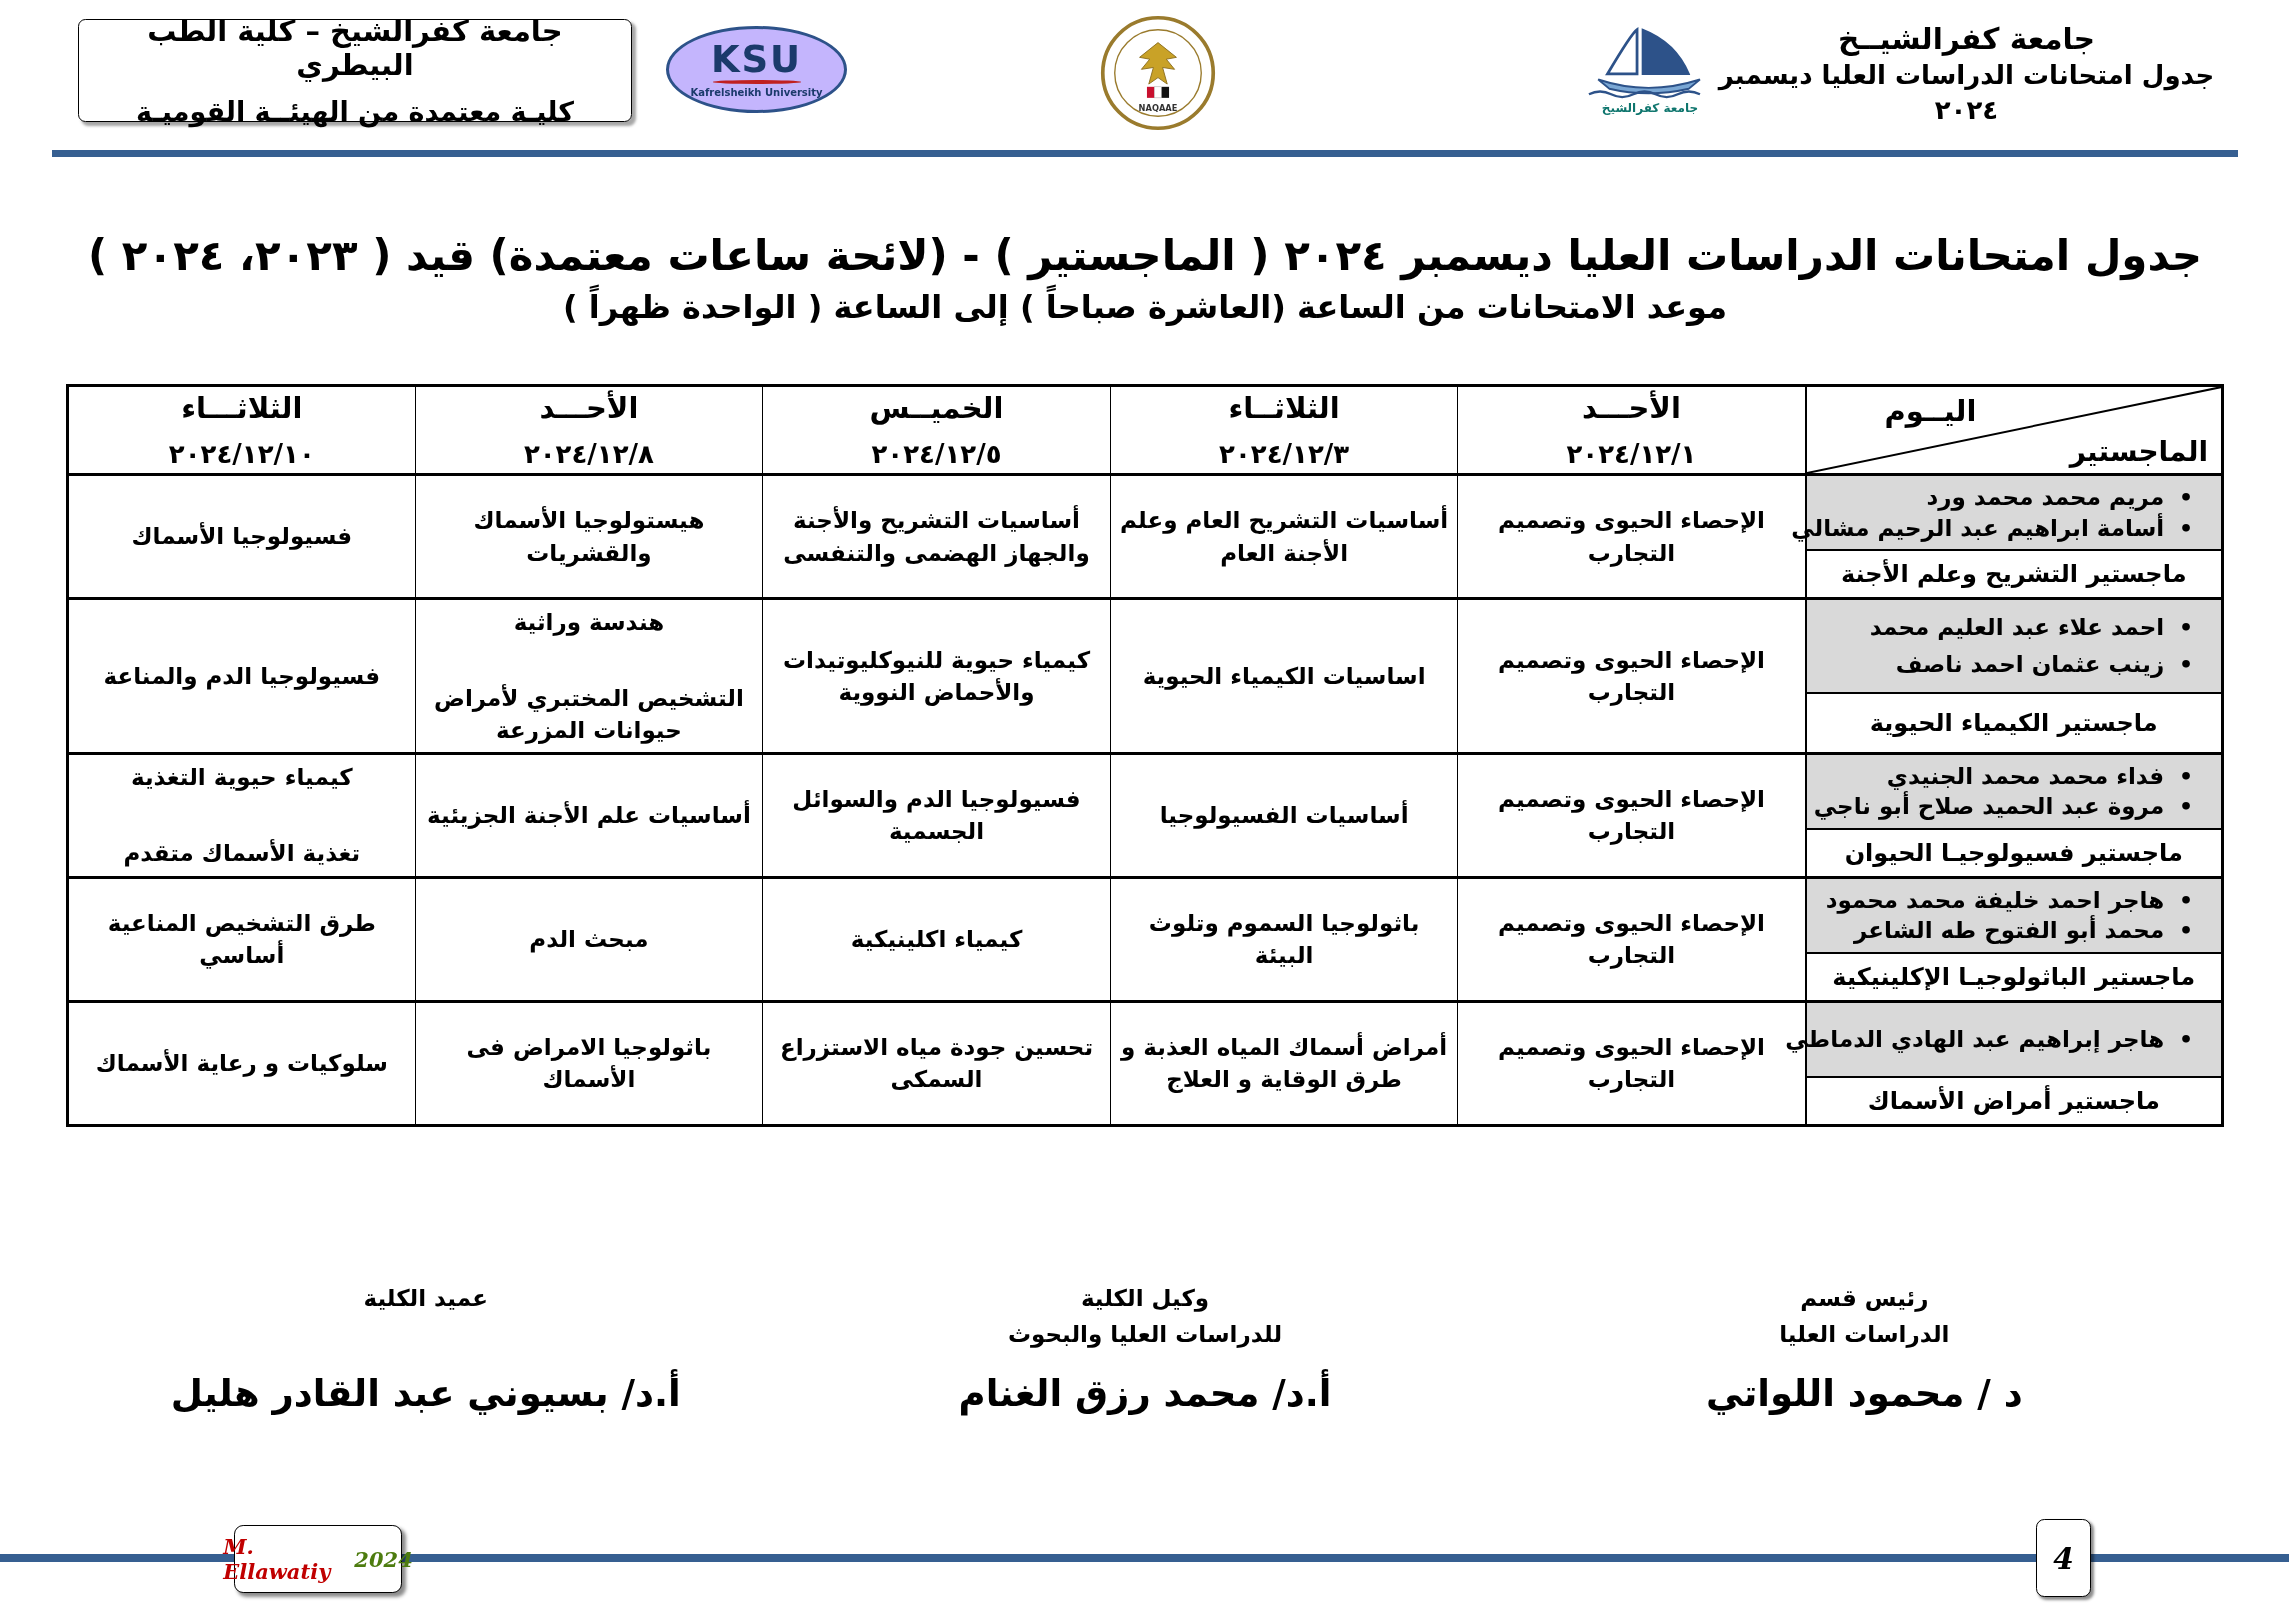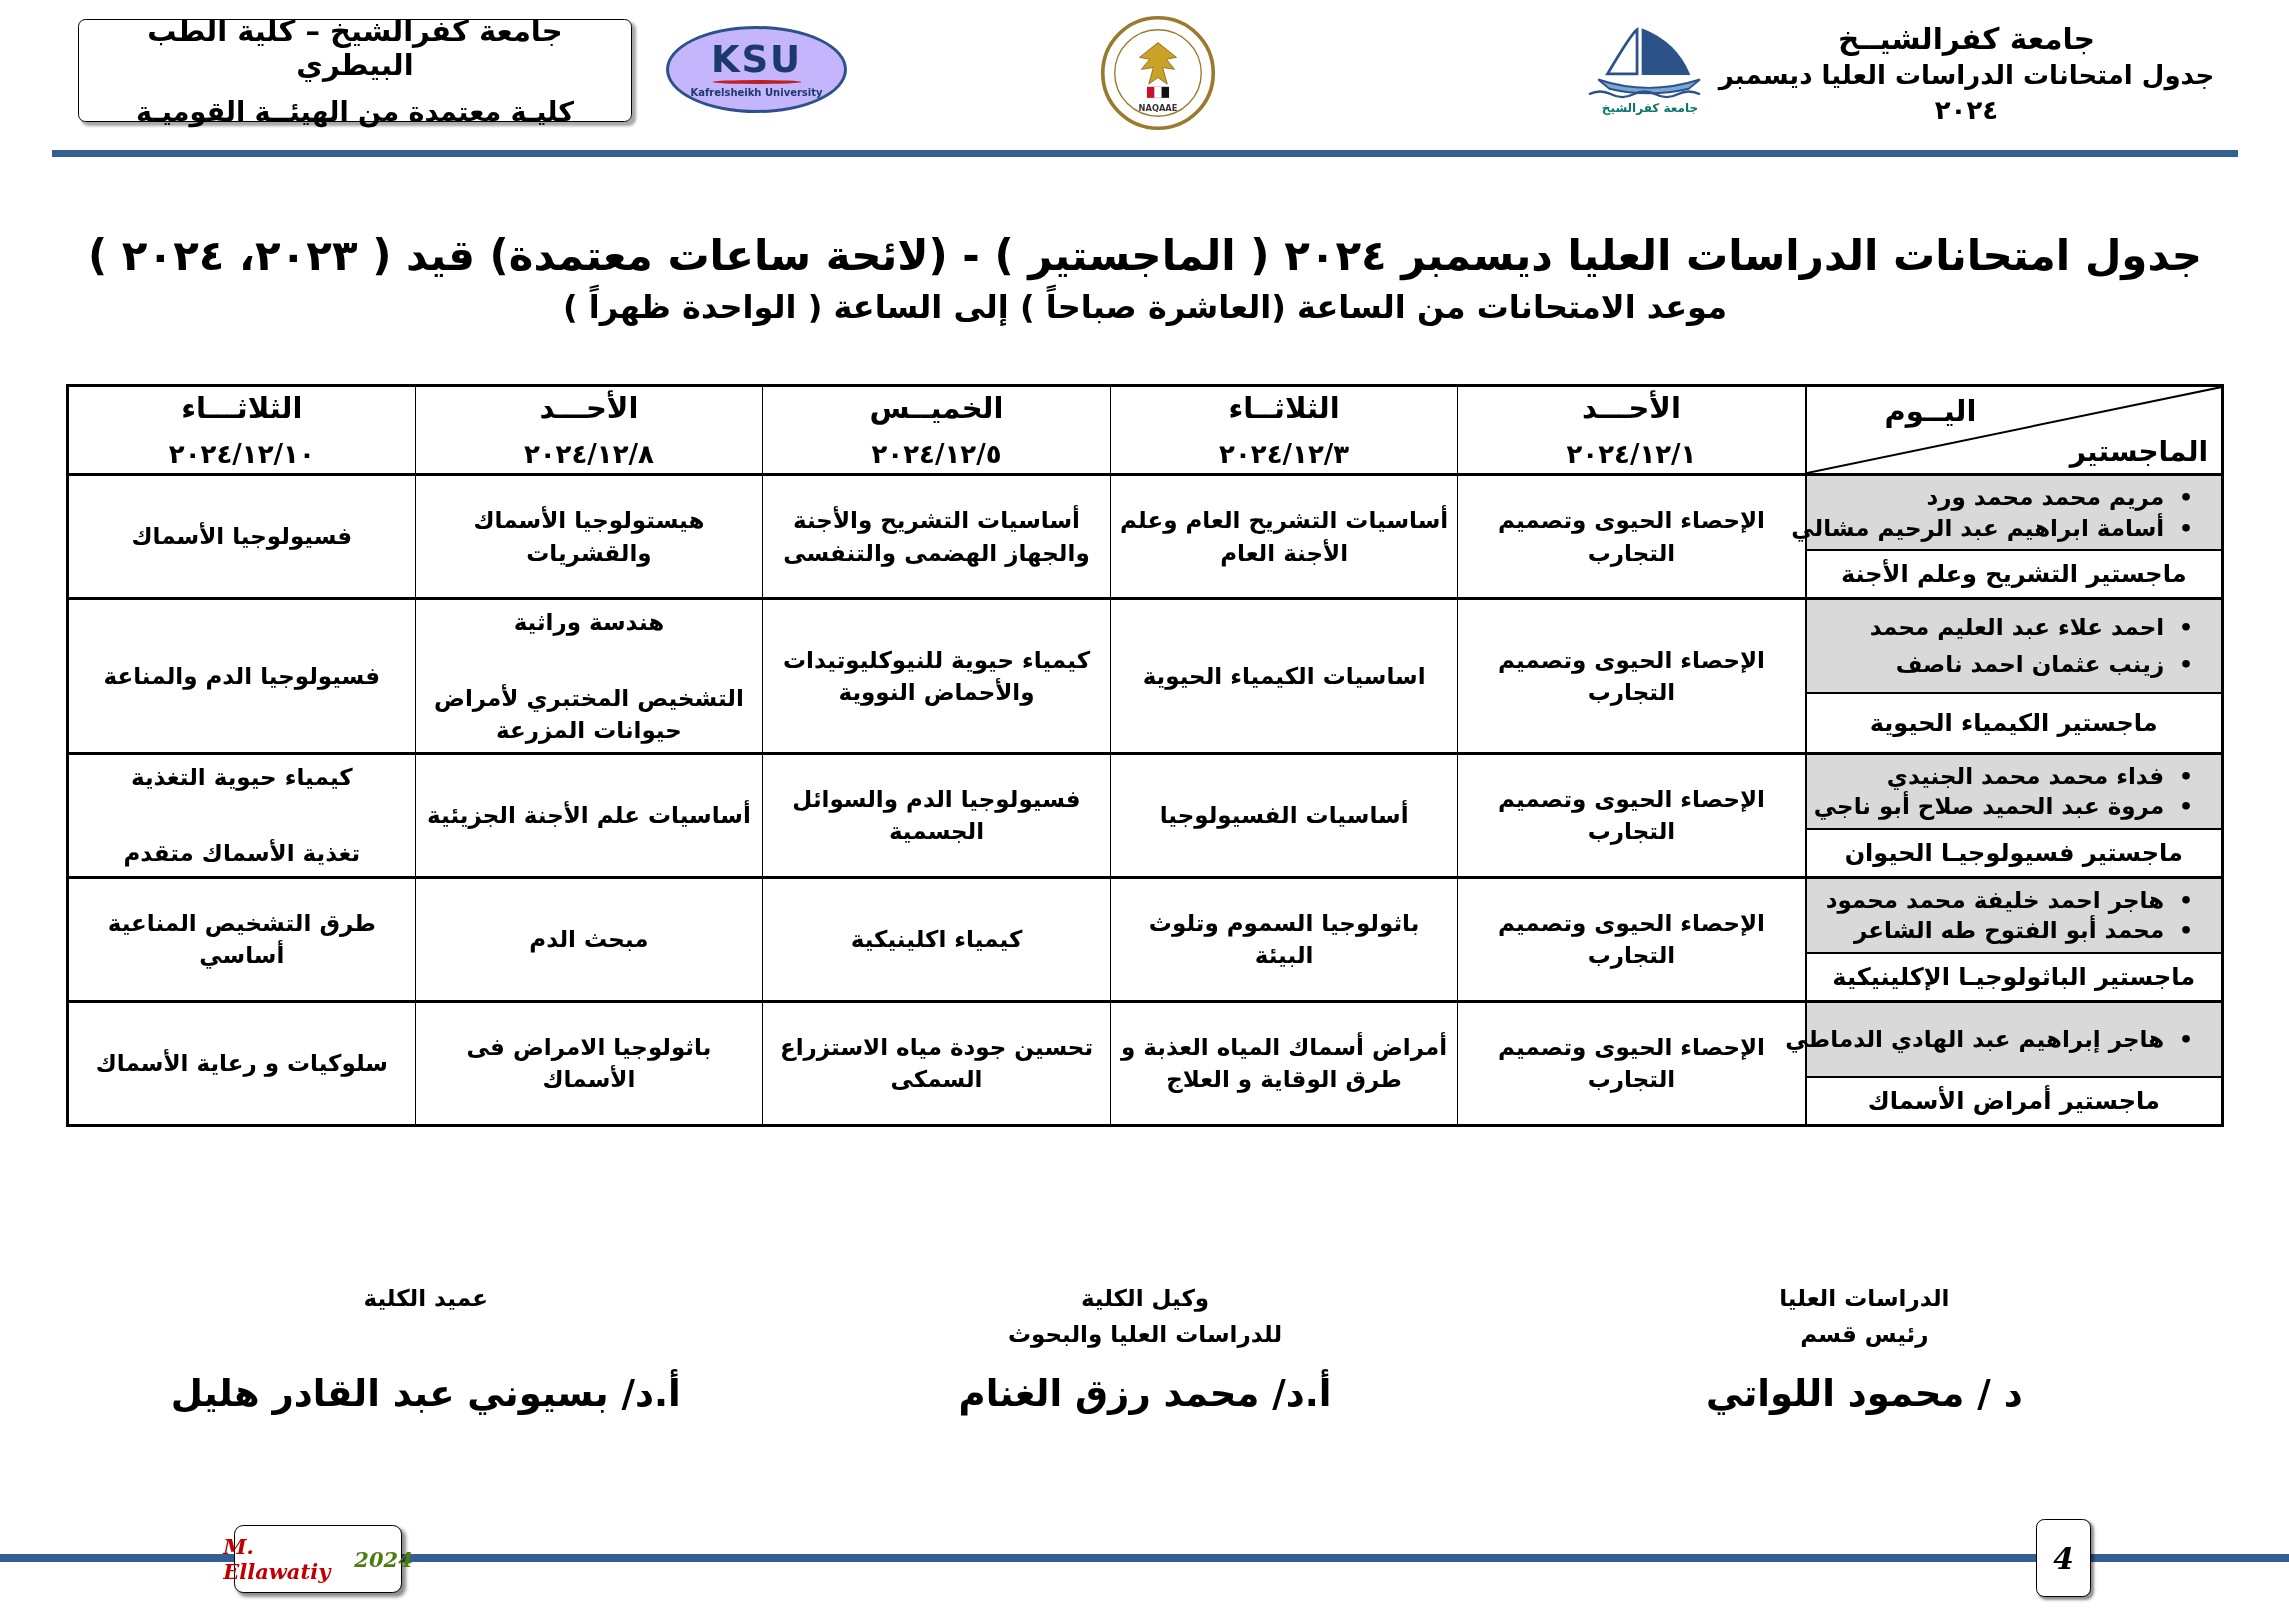--- a/index.html
+++ b/index.html
@@ -335,22 +335,22 @@
           <td class="subject-cell">
             <div class="subject-line">سلوكيات و رعاية الأسماك</div>
           </td>
         </tr>
       </tbody>
   </table>
 
   <div class="signatures" id="signatures">
       <div class="sig-block">
         <div class="sig-titles">
+          <div>رئيس قسم</div>
           <div>الدراسات العليا</div>
-          <div>رئيس قسم</div>
         </div>
         <div class="sig-name">د / محمود اللواتي</div>
       </div>
       <div class="sig-block">
         <div class="sig-titles">
           <div>وكيل الكلية</div>
           <div>للدراسات العليا والبحوث</div>
         </div>
         <div class="sig-name">أ.د/ محمد رزق الغنام</div>
       </div>

